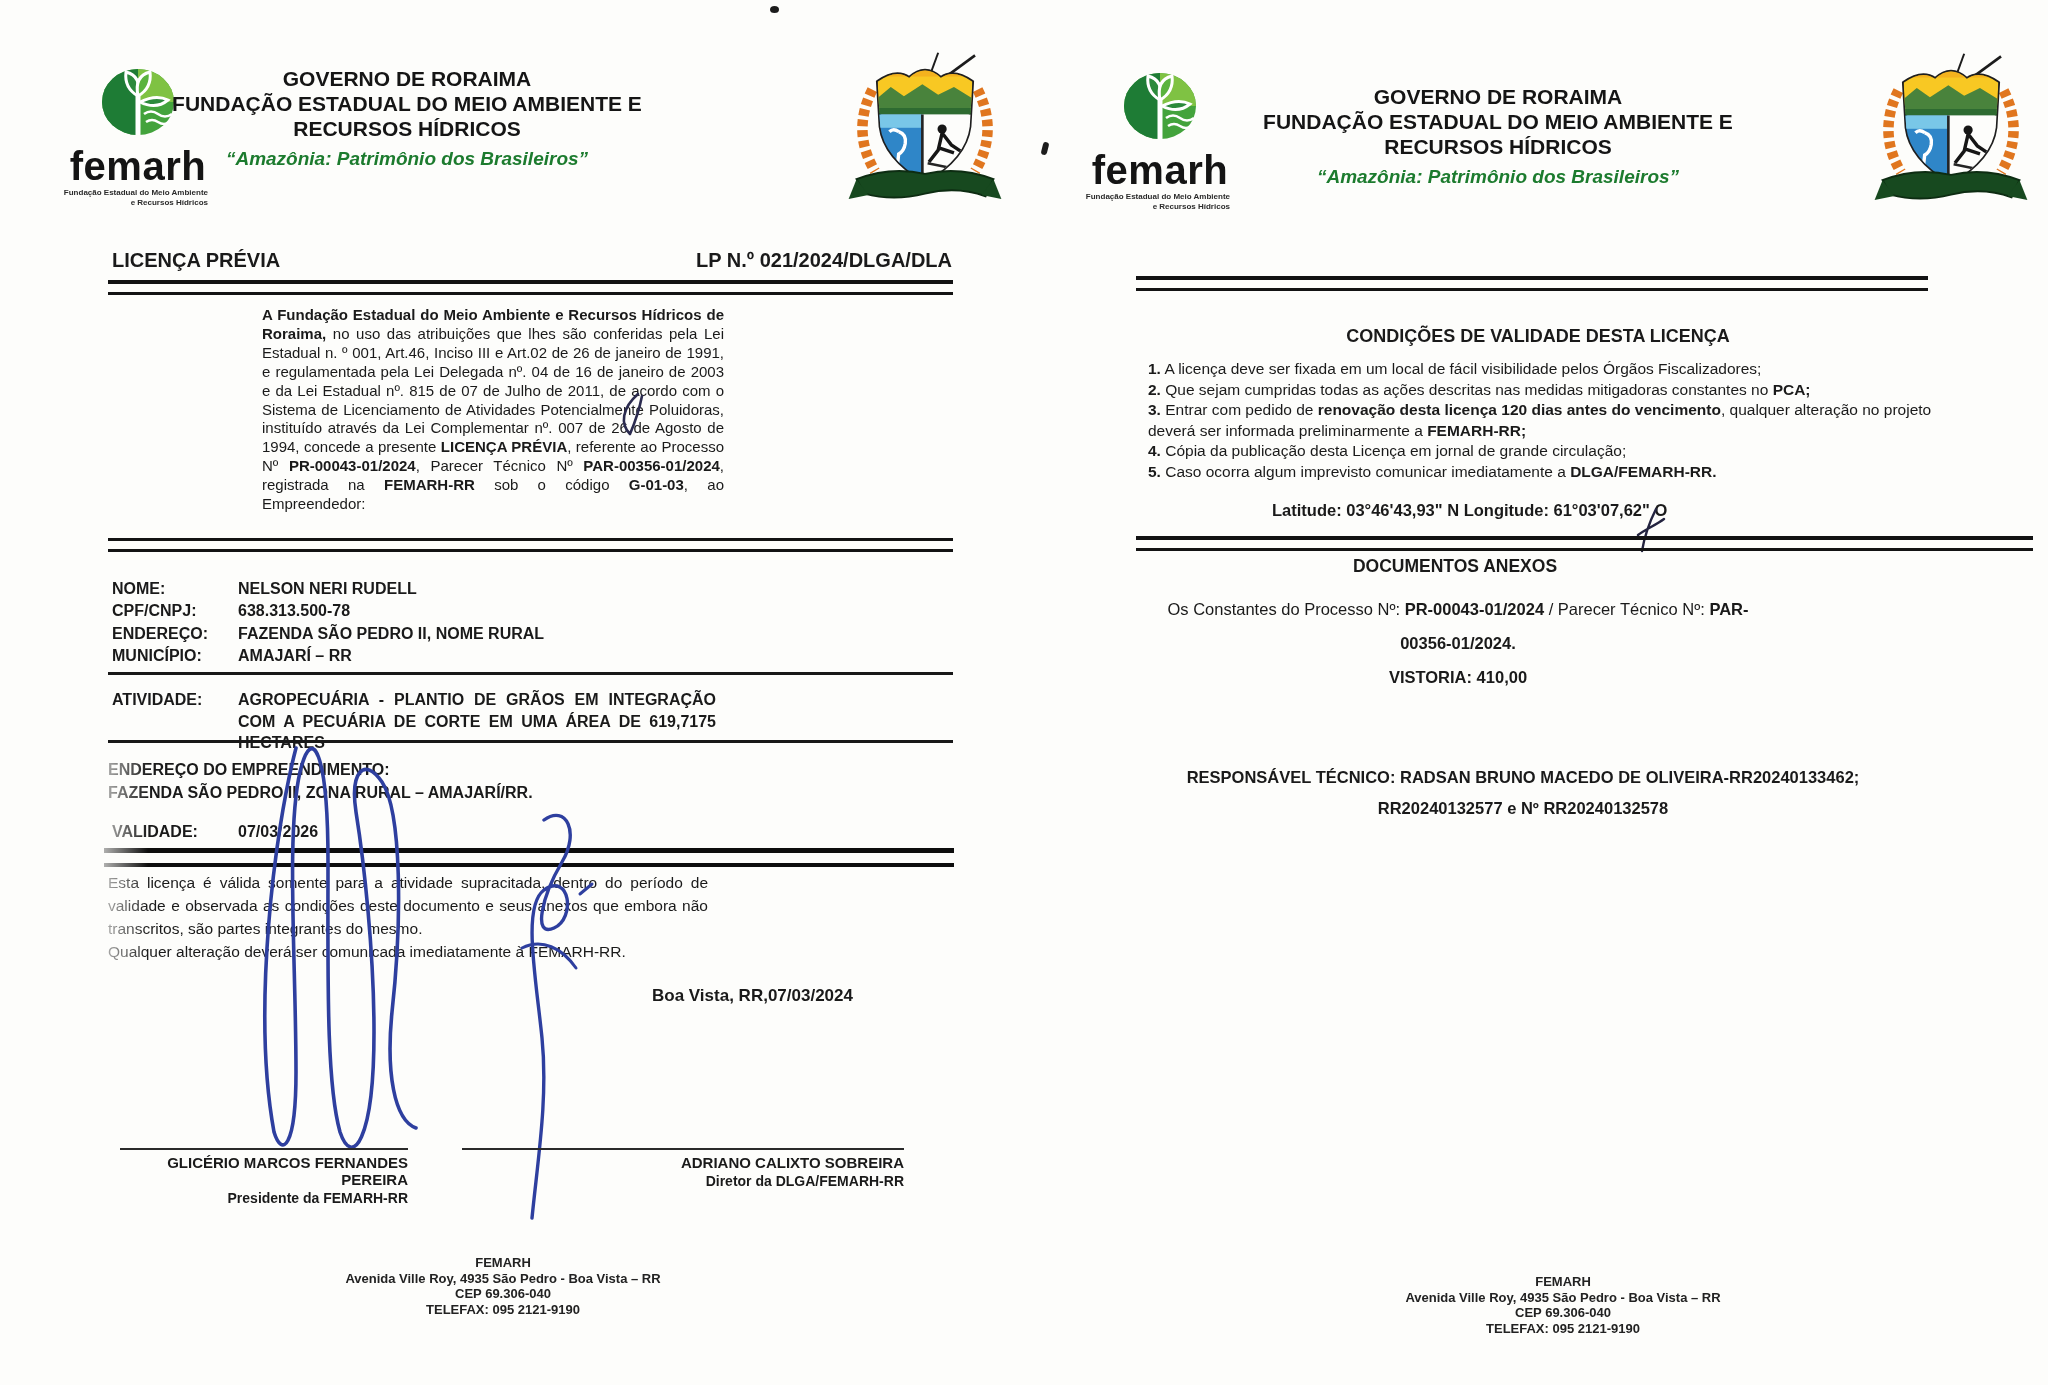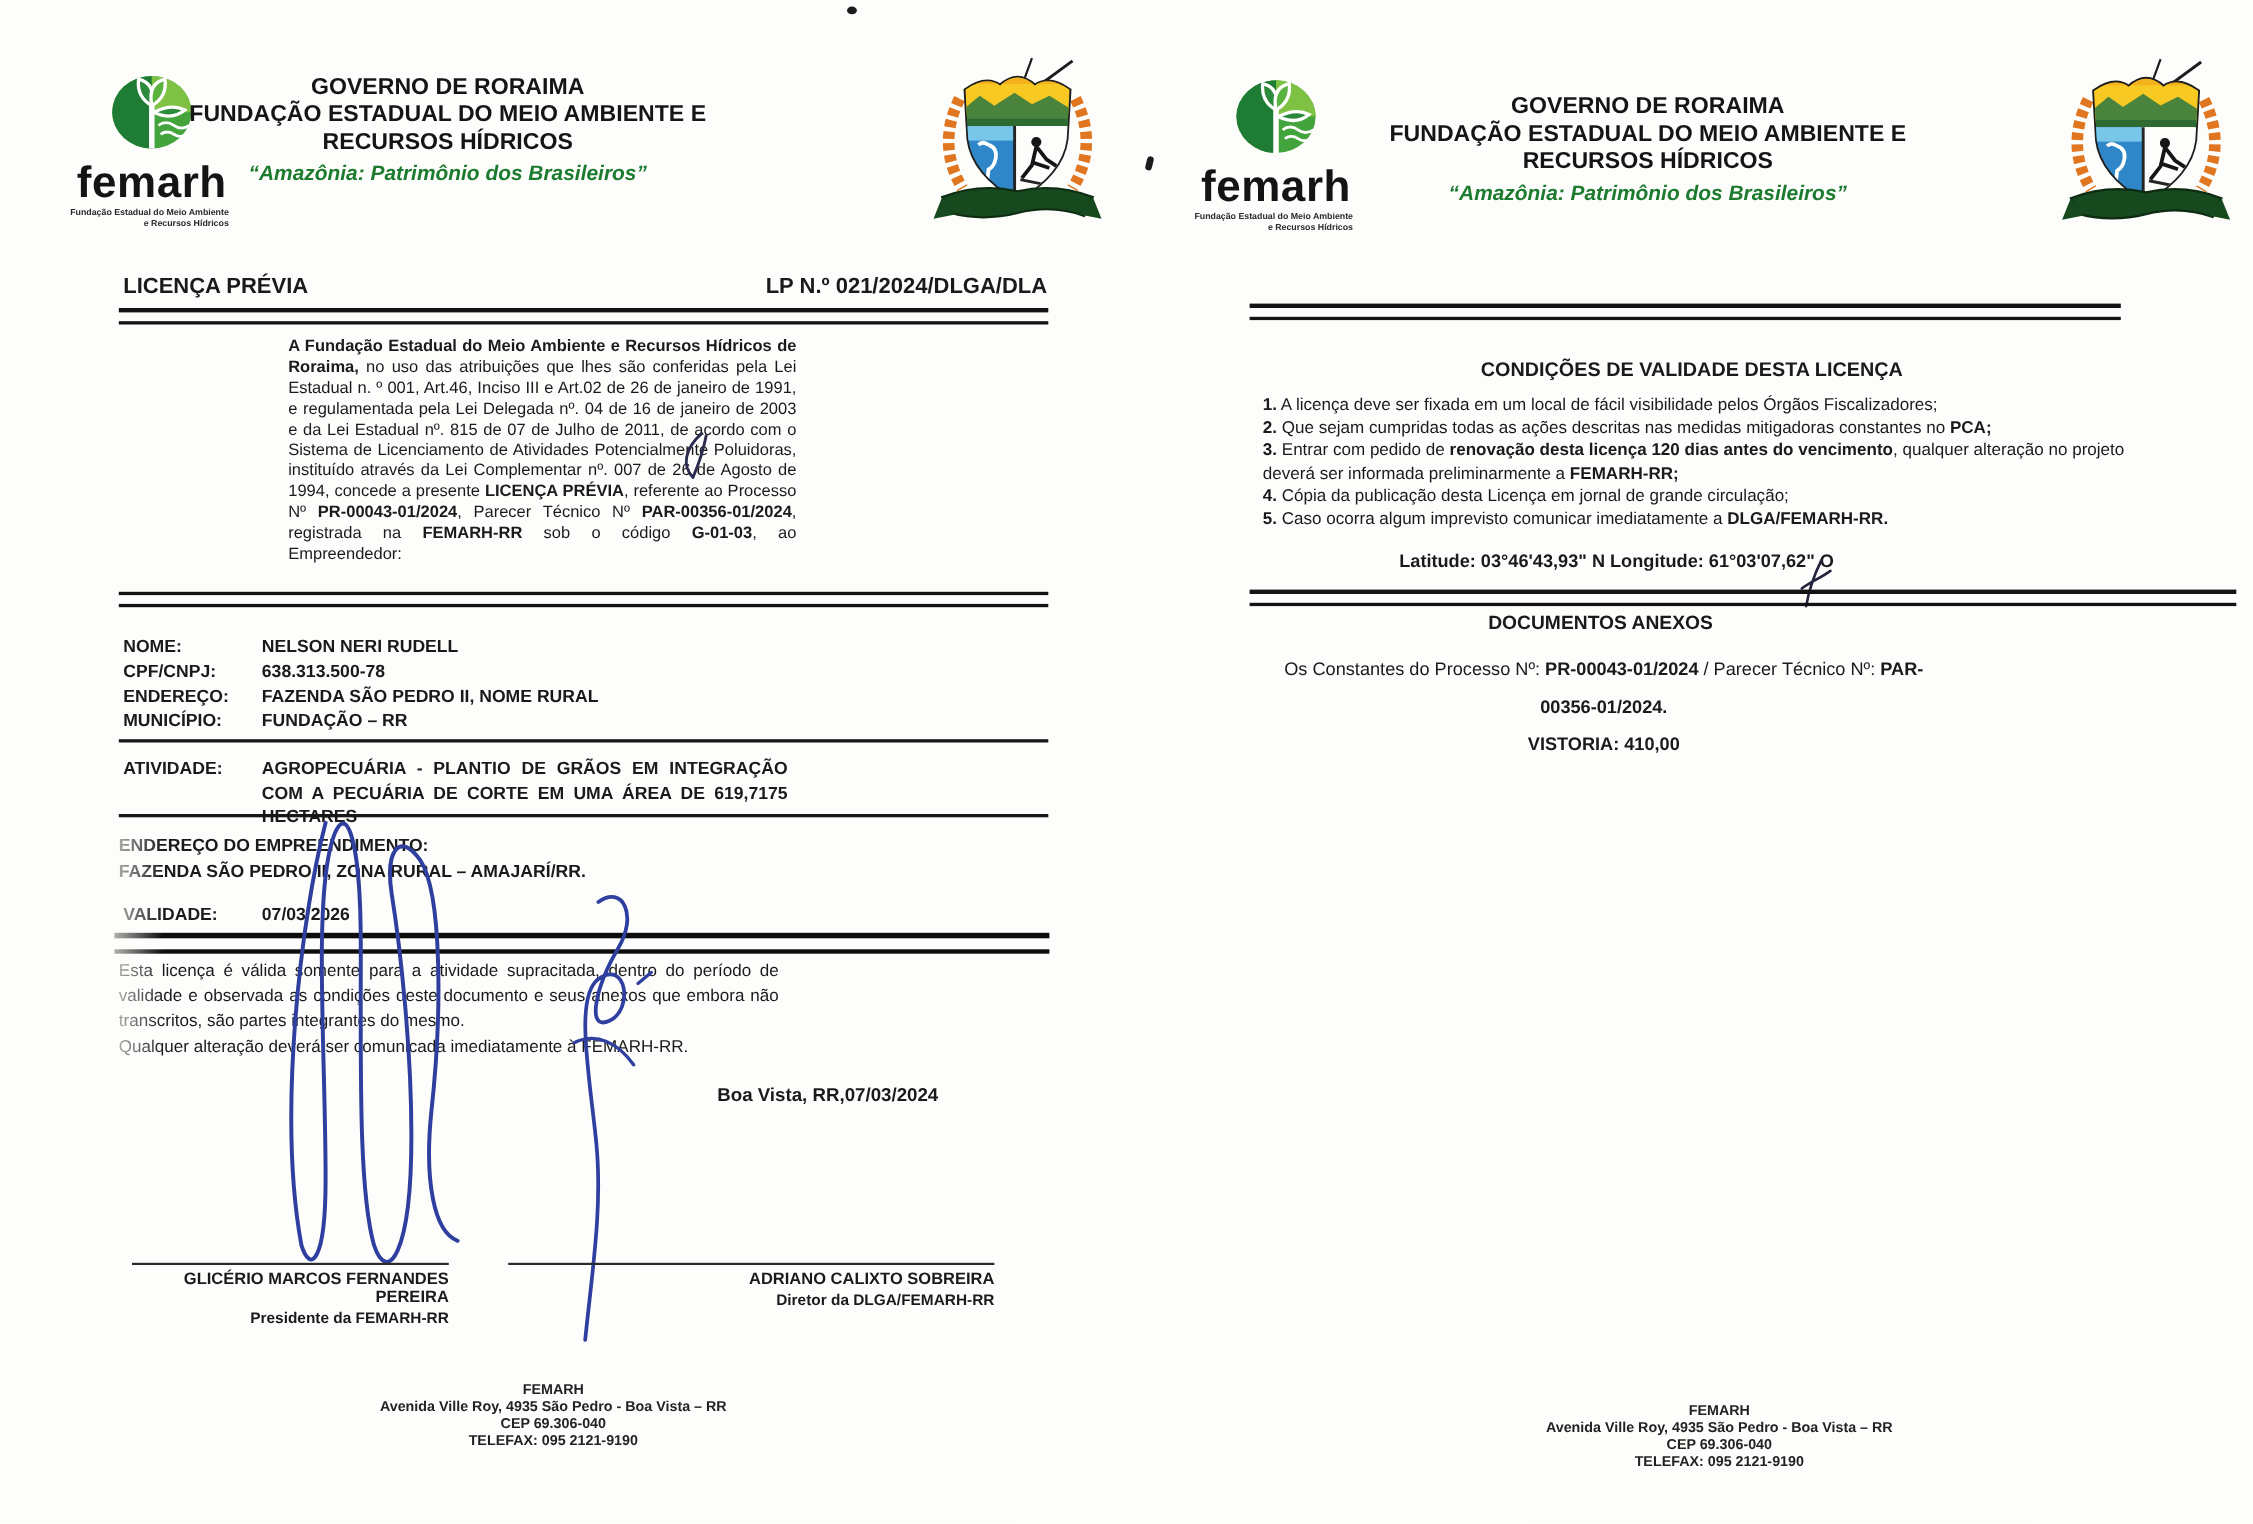--- a/index.html
+++ b/index.html
@@ -124,21 +124,21 @@
     <div class="frow">
       <span class="flabel">CPF/CNPJ:</span>
       <span>638.313.500-78</span>
     </div>
     <div class="frow">
       <span class="flabel">ENDEREÇO:</span>
       <span>FAZENDA SÃO PEDRO II, NOME RURAL</span>
     </div>
     <div class="frow">
       <span class="flabel">MUNICÍPIO:</span>
-      <span>FUNDAÇÃO – RR</span>
+      <span>AMAJARÍ – RR</span>
     </div>
   </div>
 
   <div class="abs rule1" style="left:108px;top:672px;width:845px;"></div>
 
   <div class="abs fields" style="left:112px;top:689px;width:845px;line-height:21.5px;">
     <div class="frow">
       <span class="flabel">ATIVIDADE:</span>
       <span style="width:478px;" class="justify">AGROPECUÁRIA - PLANTIO DE GRÃOS EM INTEGRAÇÃO COM A PECUÁRIA DE CORTE EM UMA ÁREA DE 619,7175 HECTARES</span>
     </div>
@@ -272,20 +272,24 @@
   <div class="abs rule2" style="left:1136px;top:536px;width:897px;"></div>
 
   <div class="abs docs-title center" style="left:1150px;top:556px;width:610px;">DOCUMENTOS ANEXOS</div>
 
   <div class="abs docs-block center" style="left:1140px;top:592px;width:636px;">
     <div><span>Os Constantes do Processo Nº: </span><span style="font-weight: 700;">PR-00043-01/2024</span><span> / Parecer Técnico Nº: </span><span style="font-weight: 700;">PAR-</span></div>
     <div class="b">00356-01/2024.</div>
     <div class="b">VISTORIA: 410,00</div>
   </div>
 
+  <div class="abs resp-block center" style="left:1140px;top:762px;width:766px;">
+    <div>RESPONSÁVEL TÉCNICO: RADSAN BRUNO MACEDO DE OLIVEIRA-RR20240133462;</div>
+    <div>RR20240132577 e Nº RR20240132578</div>
+  </div>
 
   <div class="abs footer" style="left:1298px;top:1274px;width:530px;">
     <div>FEMARH</div>
     <div>Avenida Ville Roy, 4935 São Pedro - Boa Vista – RR</div>
     <div>CEP 69.306-040</div>
     <div>TELEFAX: 095 2121-9190</div>
   </div>
 
 </div>
 

